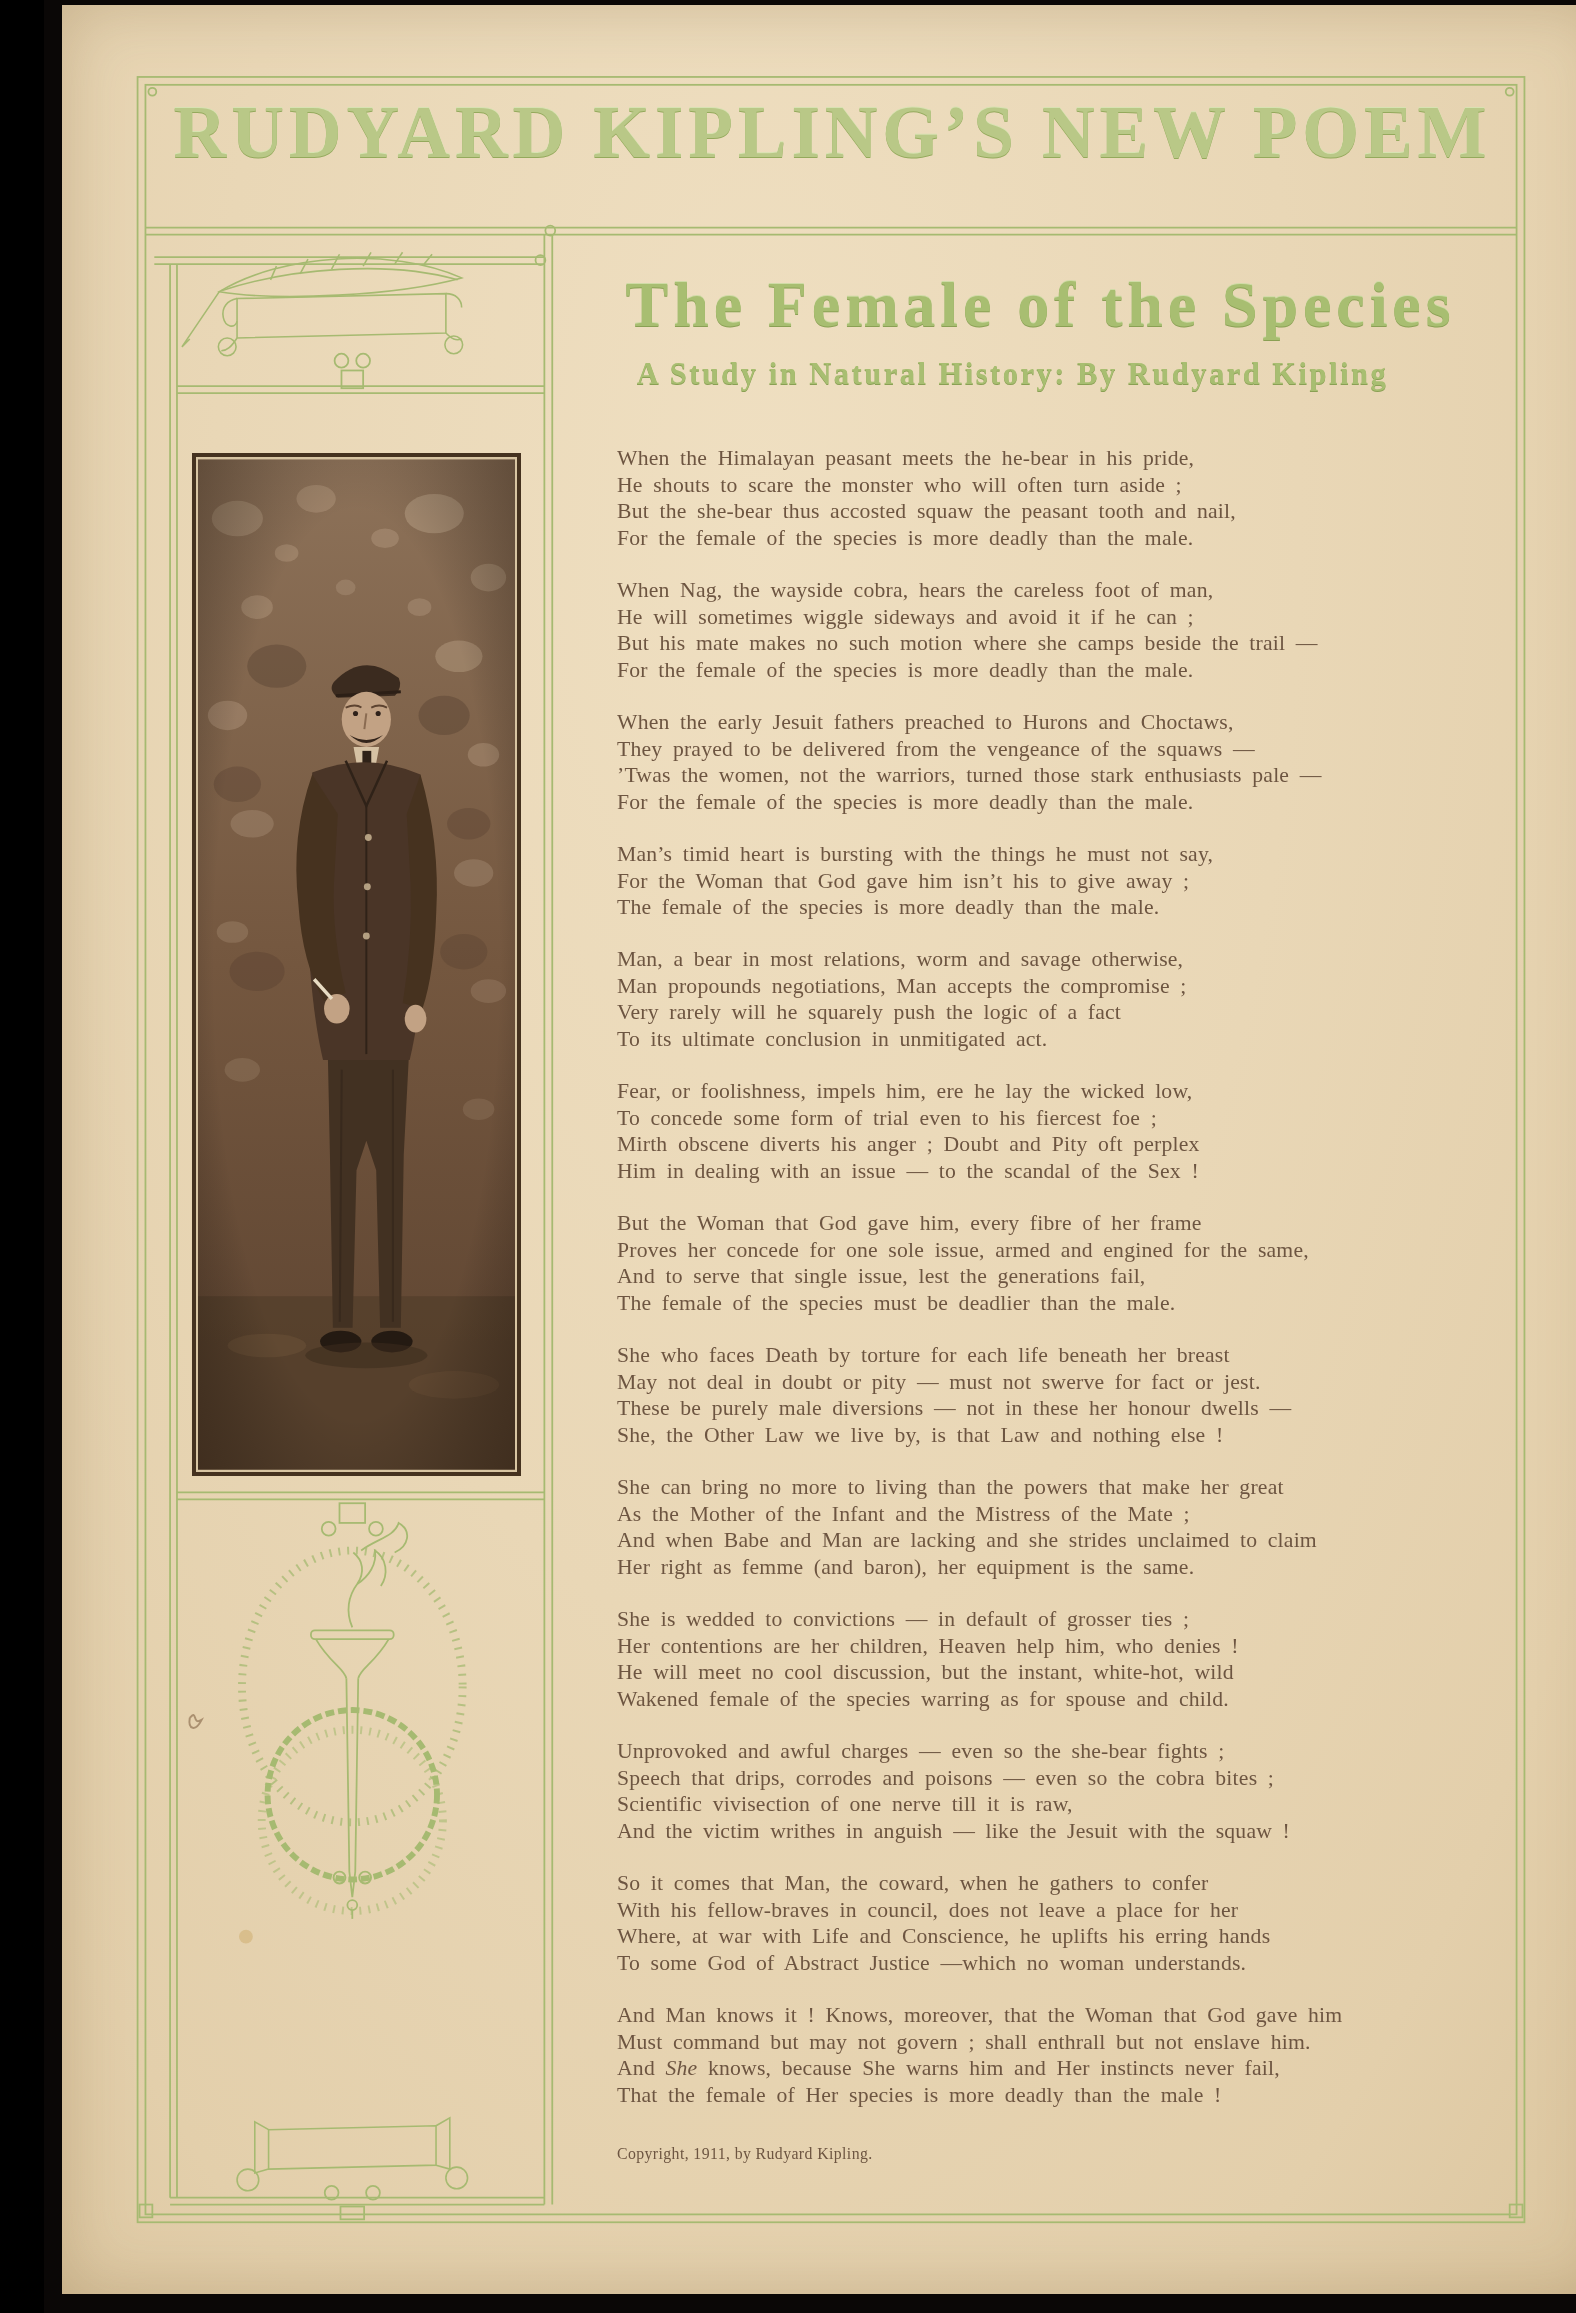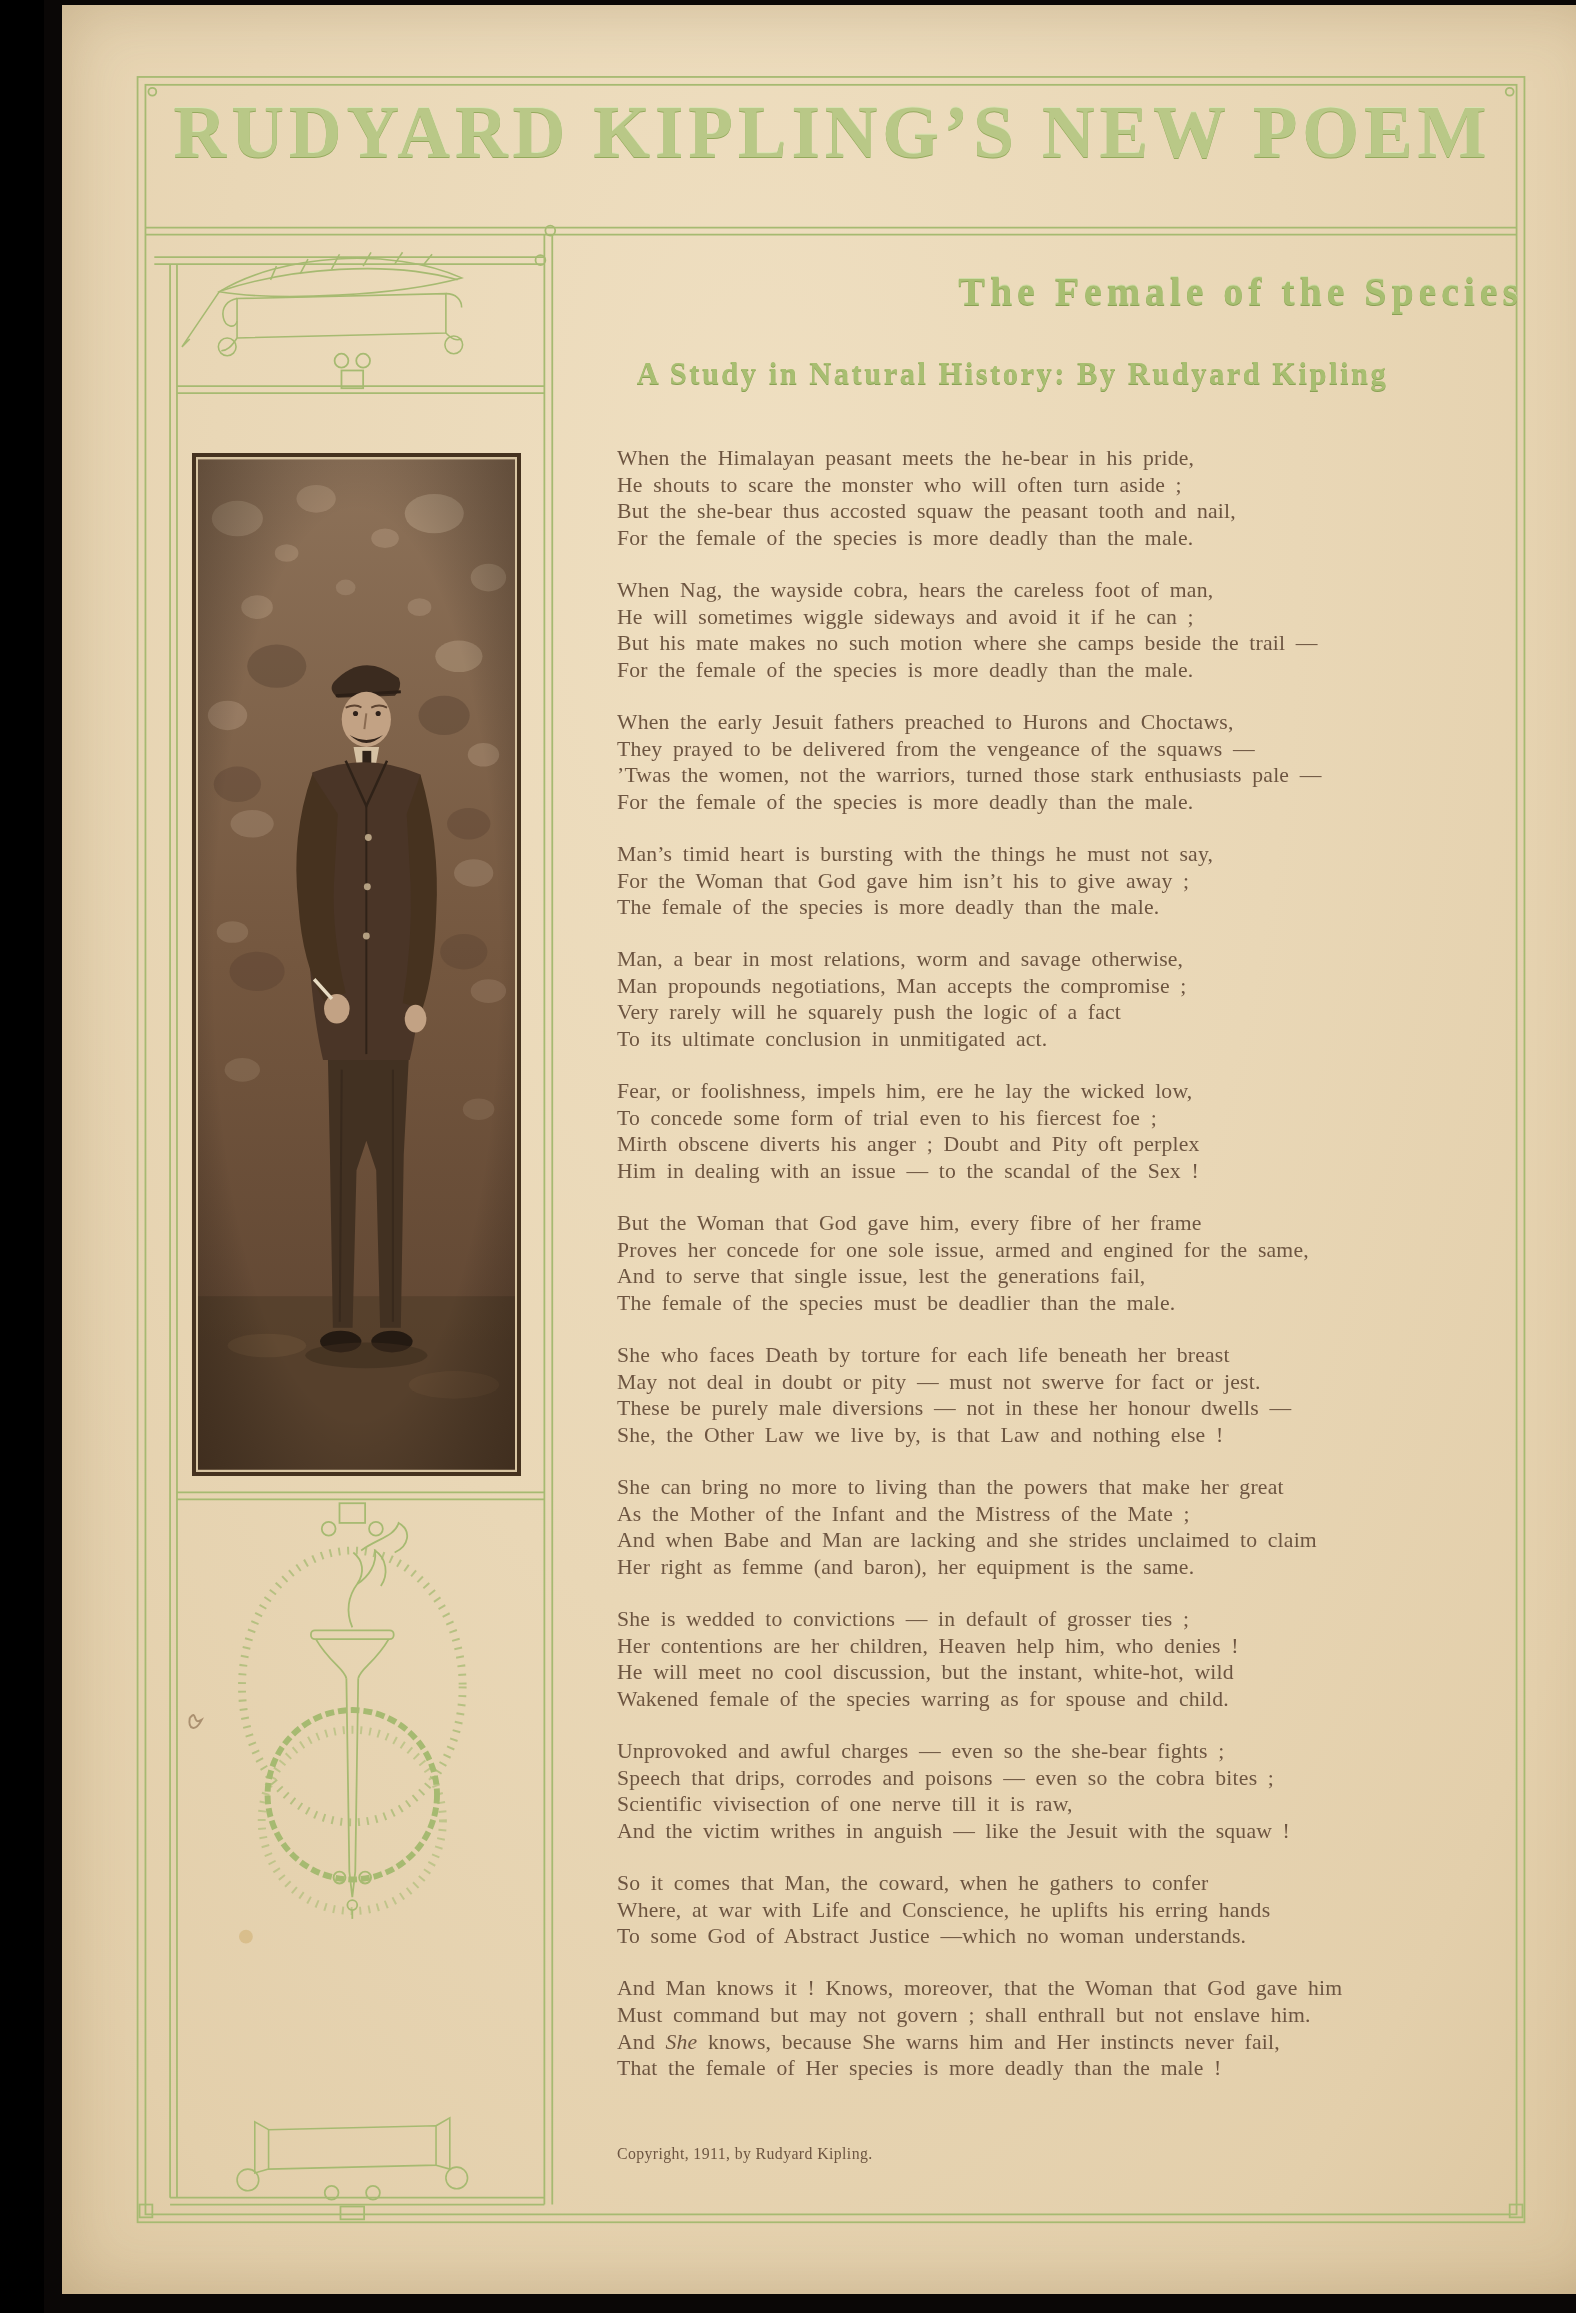--- a/index.html
+++ b/index.html
@@ -5,22 +5,22 @@
   html,body{margin:0;padding:0;background:#000;}
   #canvas{position:relative;width:1576px;height:2314px;background:#0a0706;overflow:hidden;
           font-family:"Liberation Serif",serif;margin-left:44px;}
   .paper{position:absolute;left:17.7px;top:4.9px;width:1547px;height:2289px;
          background:radial-gradient(ellipse at 45% 22%, #efdfc1 0%, #e9d7b6 45%, #e3cfab 80%, #dbc59e 100%);
          box-shadow:inset 0 0 69px rgba(120,88,48,.28);}
   svg.deco{position:absolute;left:0;top:0;}
   .header-title{position:absolute;left:94px;top:91px;width:1389px;text-align:center;
          font-size:73px;font-weight:bold;letter-spacing:4.9px;color:#b9c887;white-space:nowrap;
          text-shadow:0 1px 0 #94a95c, 0 -1px 0 #d8e2b2;}
-  .article-title{position:absolute;left:514px;top:268px;width:965px;text-align:right;
-         font-size:40px;font-weight:bold;letter-spacing:4.9px;color:#a8be71;white-space:nowrap;
+  .article-title{position:absolute;left:514px;top:268px;width:965px;text-align:center;
+         font-size:64px;font-weight:bold;letter-spacing:4.9px;color:#a8be71;white-space:nowrap;
          text-shadow:0 1px 0 #8aa054, 0 -1px 0 #cfdba6;}
   .article-subtitle{position:absolute;left:486px;top:357px;width:965px;text-align:center;
          font-size:30.5px;font-weight:bold;letter-spacing:2.5px;color:#a8be71;white-space:nowrap;
          text-shadow:0 1px 0 #8aa054;}
   .poem{position:absolute;left:573px;top:445px;width:891px;color:#6d5541;font-size:21.7px;}
   .stanza{margin:0 0 25.6px 0;padding:0;}
   .line{display:block;line-height:26.6px;letter-spacing:0.2px;word-spacing:4.9px;white-space:nowrap;}
   .line i{text-align:right;}
   .copyright{position:absolute;left:573px;top:2145px;font-size:15.8px;color:#6d5541;letter-spacing:0.4px;}
   .photo{position:absolute;left:148px;top:453px;width:317px;height:1011px;
@@ -256,20 +256,21 @@
         <span class="line">Wakened female of the species warring as for spouse and child.</span>
       </p>
       <p class="stanza">
         <span class="line">Unprovoked and awful charges — even so the she-bear fights ;</span>
         <span class="line">Speech that drips, corrodes and poisons — even so the cobra bites ;</span>
         <span class="line">Scientific vivisection of one nerve till it is raw,</span>
         <span class="line">And the victim writhes in anguish — like the Jesuit with the squaw !</span>
       </p>
       <p class="stanza">
         <span class="line">So it comes that Man, the coward, when he gathers to confer</span>
+        <span class="line">With his fellow-braves in council, does not leave a place for her</span>
         <span class="line">Where, at war with Life and Conscience, he uplifts his erring hands</span>
         <span class="line">To some God of Abstract Justice —which no woman understands.</span>
       </p>
       <p class="stanza">
         <span class="line">And Man knows it !  Knows, moreover, that the Woman that God gave him</span>
         <span class="line">Must command but may not govern ;  shall enthrall but not enslave him.</span>
         <span class="line">And <i>She</i> knows, because She warns him and Her instincts never fail,</span>
         <span class="line">That the female of Her species is more deadly than the male !</span>
       </p>
     </div>

